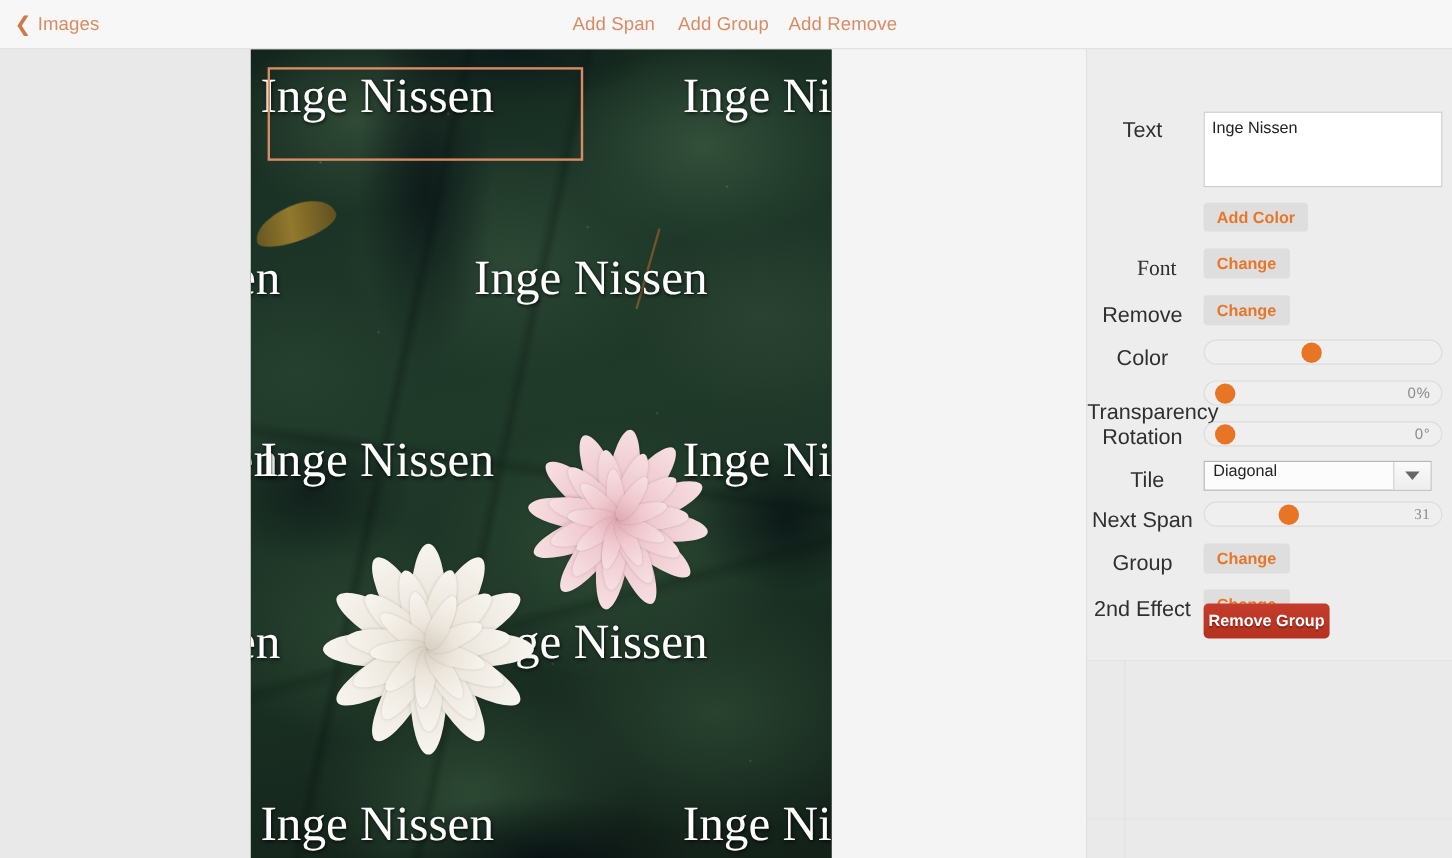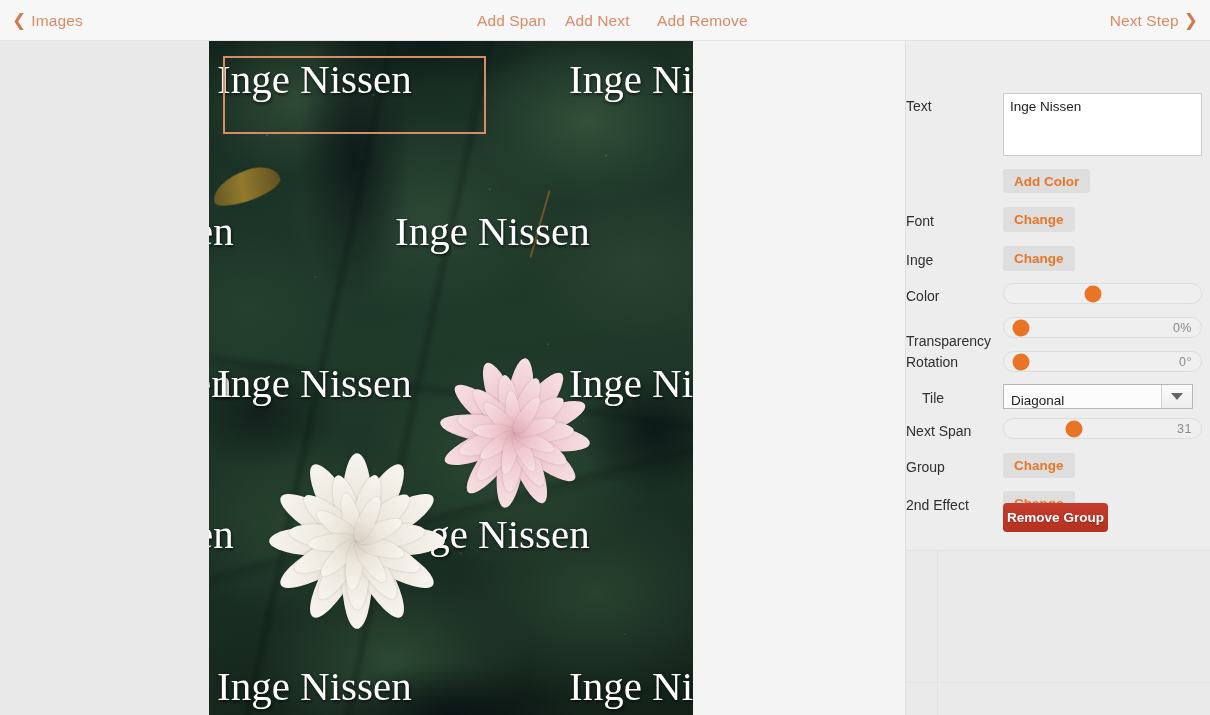--- a/index.html
+++ b/index.html
@@ -166,41 +166,41 @@
   }
 
   
   #panel {
     position: absolute; left: 905px; top: 41px;
     width: 305px; height: 674px;
     background: #eaeaea;
     border-left: 1px solid #e0e0e0;
   }
   #panel-inner { position: absolute; left: 0; top: 0; width: 305px; height: 509px; background: #ededed; }
-  .label-col { position: absolute; left: 0; width: 92px; text-align: left; color: #2f2f2f; font-size: 14px; }
+  .label-col { position: absolute; left: 0; width: 92px; text-align: center; color: #2f2f2f; font-size: 18px; }
 
   #text-label   { left: 0; top: 57px; width: 92px; }
   #textarea-box {
     position: absolute; left: 97px; top: 52px;
     width: 199px; height: 63px;
     background: #ffffff; border: 1px solid #cccccc;
     padding: 5px 6px; font-size: 13.5px; color: #222; resize: none;
     font-family: "Liberation Sans", sans-serif;
     line-height: 1.25;
   }
   .btn-gray {
     position: absolute;
     background: #dedede; border: none; border-radius: 3px;
     color: #e8762a; font-size: 13.5px; font-weight: bold;
     cursor: pointer; padding: 0 11px; height: 25px;
     font-family: "Liberation Sans", sans-serif;
     display: flex; align-items: center; justify-content: center;
   }
   #add-symbol-btn { left: 97px; top: 128px; height: 24px; }
-  #font-label  { left: 0; top: 172px; width: 92px; }
+  #font-label  { left: 12px; top: 172px; width: 92px; font-family: Liberation Serif, serif; }
   #font-btn    { left: 97px; top: 166px; }
   #color-label { left: 0; top: 211px; width: 92px; }
   #color-btn   { left: 97px; top: 205px; }
   #effect-label     { left: 0; top: 418px; width: 92px; }
   #effect-btn       { left: 97px; top: 412px; }
   #effect2-label    { left: 0; top: 456px; width: 92px; }
   #effect2-btn      { left: 97px; top: 450px; }
 
   
   .slider {
@@ -218,29 +218,29 @@
     position: absolute; right: 9px; top: 50%; transform: translateY(-50%);
     font-size: 12.5px; color: #8a8a8a; letter-spacing: .5px;
   }
   #size-label  { left: 0; top: 247px; width: 92px; }
   #size-slider { top: 242px; }
   #transparency-label { left: 0; top: 292px; width: 92px; }
   #transparency-slider { top: 276px; }
   #rotation-label { left: 0; top: 313px; width: 92px; }
   #rotation-slider { top: 310px; }
   #tilespan-label { left: 0; top: 382px; width: 92px; }
-  #tilespan-slider { top: 377px; }
-
-  
-  #tile-label { left: 16px; top: 349px; width: 92px; }
+  #tilespan-slider { top: 377px; font-family: Liberation Serif, serif; }
+
+  
+  #tile-label { left: 4px; top: 349px; width: 92px; }
   #tile-dropdown {
     position: absolute; left: 97px; top: 343px;
     width: 190px; height: 25px;
     background: #fcfcfc; border: 1px solid #b7b7b7;
-    display: flex; align-items: flex-end; cursor: pointer;
+    display: flex; align-items: flex-start; cursor: pointer;
   }
   #tile-value {
     flex: 1; padding-left: 7px; font-size: 13.5px; color: #222;
     white-space: nowrap; overflow: hidden;
   }
   #tile-arrow-box {
     width: 31px; height: 100%;
     border-left: 1px solid #cfcfcf;
     background: linear-gradient(180deg,#fbfbfb 0%, #ededed 100%);
     display: flex; align-items: center; justify-content: center;
@@ -280,28 +280,24 @@
 
   <div id="topbar">
     <div class="nav-link" id="back-images">
       <span class="chev">❮</span>
       <span>Images</span>
     </div>
     <div class="nav-link" id="add-text">
       <span>Add Span</span>
     </div>
     <div class="nav-link" id="add-logo">
-      <span>Add Next</span>
+      <span>Add Group</span>
     </div>
     <div class="nav-link" id="add-group">
       <span>Add Remove</span>
-    </div>
-    <div class="nav-link" id="next-step">
-      <span>Next Step</span>
-      <span class="chev">❯</span>
     </div>
   </div>
 
   <div id="stage-bg"></div>
   <div id="stage-bg-right"></div>
 
   <div id="canvas">
     <div class="photo">
       <div class="pond-base"></div>
       <div class="leaf-seam"></div>
@@ -401,21 +397,21 @@
     <div id="panel-inner">
 
       <div class="label-col" id="text-label">Text</div>
       <textarea id="textarea-box" placeholder="" style="">Inge Nissen</textarea>
 
       <button class="btn-gray" id="add-symbol-btn">Add Color</button>
 
       <div class="label-col" id="font-label">Font</div>
       <button class="btn-gray" id="font-btn">Change</button>
 
-      <div class="label-col" id="color-label">Inge</div>
+      <div class="label-col" id="color-label">Remove</div>
       <button class="btn-gray" id="color-btn">Change</button>
 
       <div class="label-col" id="size-label">Color</div>
       <div class="slider" id="size-slider">
         <div class="thumb" style="left: 45.4%;"></div>
         <div class="slider-val"></div>
       </div>
 
       <div class="label-col" id="transparency-label">Transparency</div>
       <div class="slider" id="transparency-slider">

